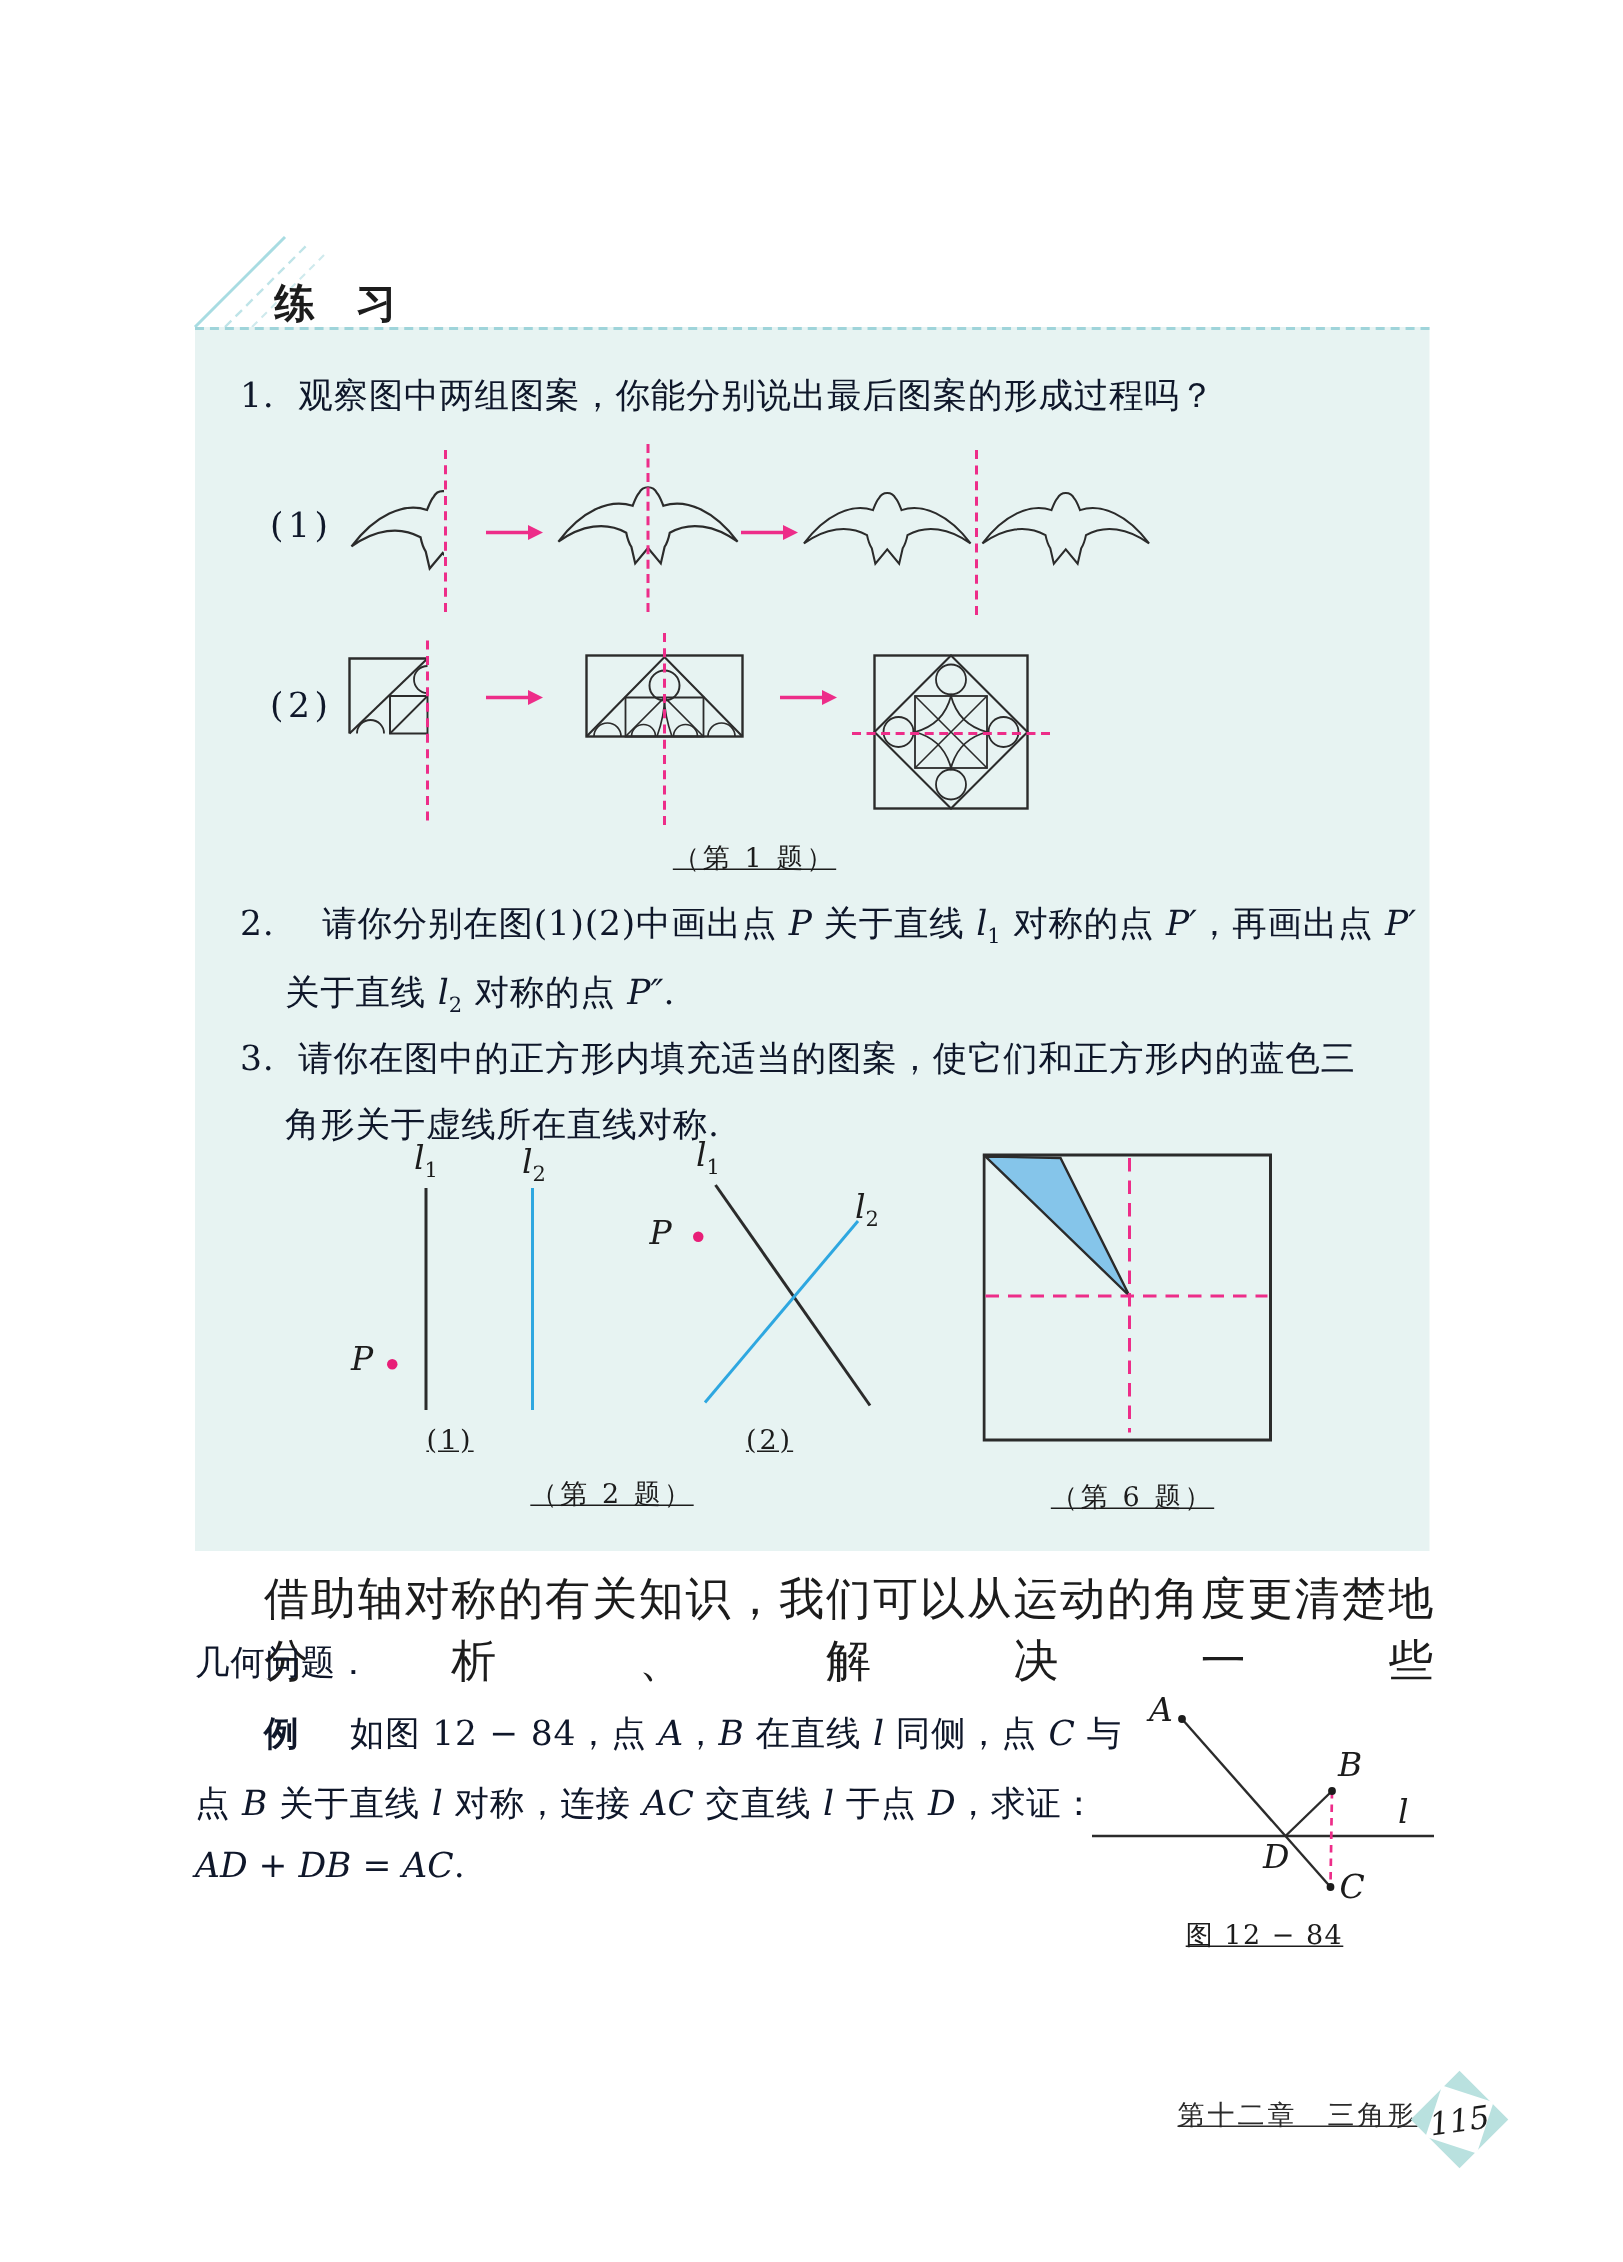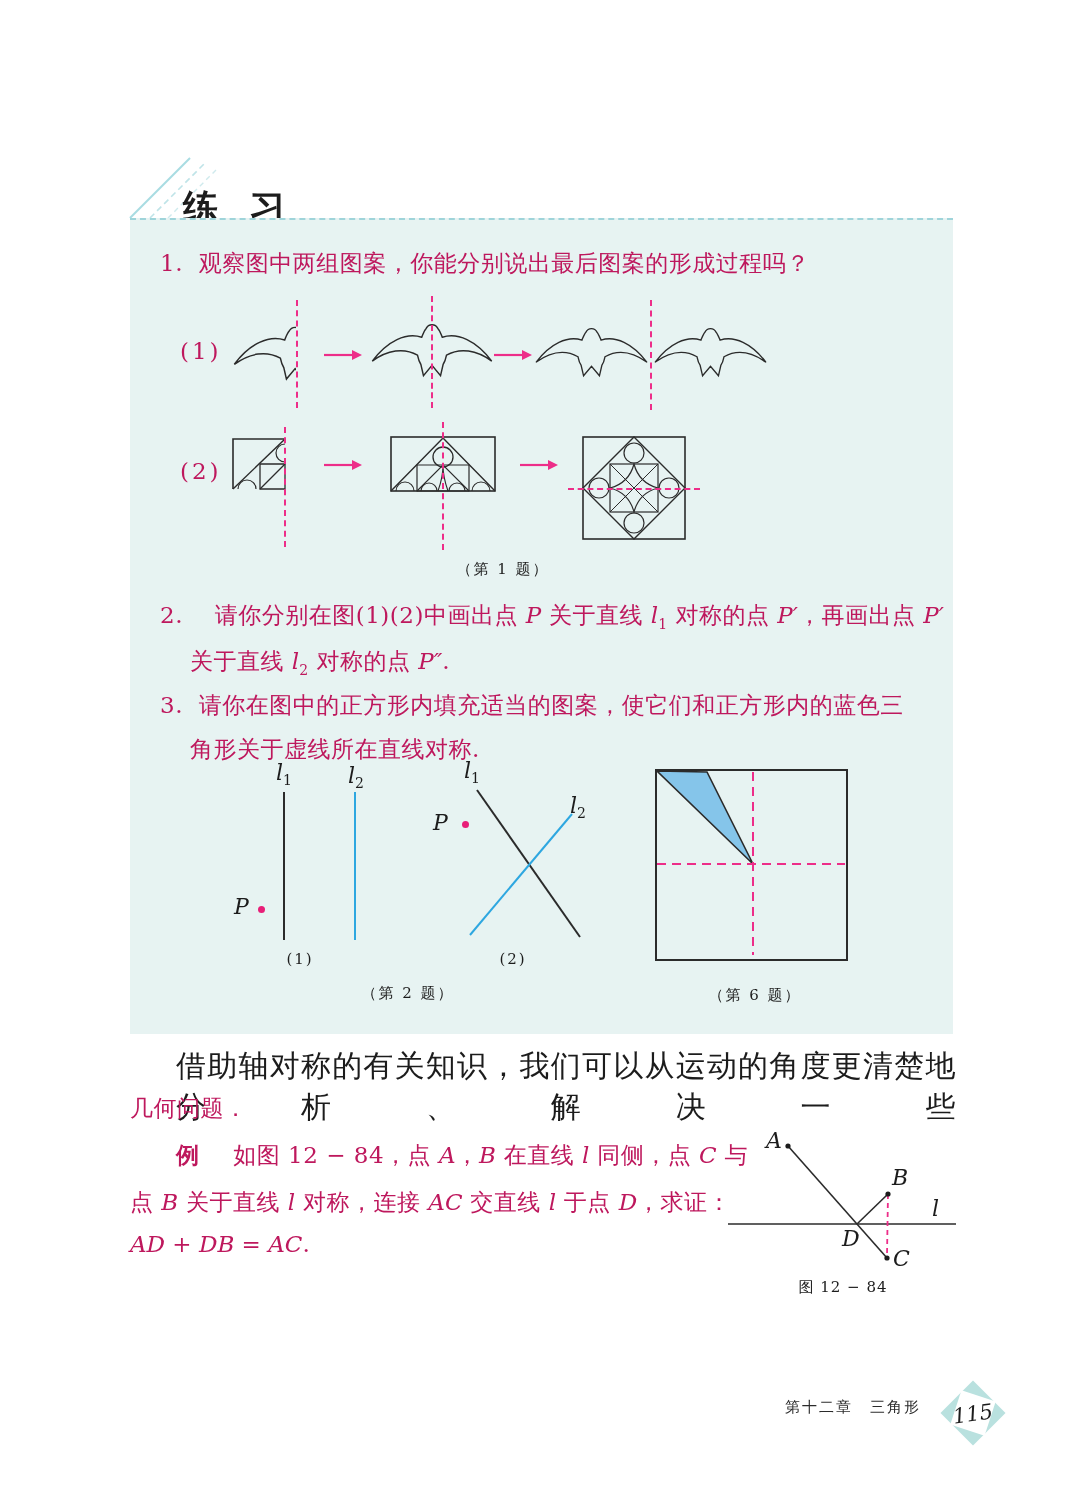--- a/index.html
+++ b/index.html
@@ -1,44 +1,44 @@
 <!DOCTYPE html>
 <html><head>
 <meta charset="utf-8">
 <style>
   html,body{margin:0;padding:0;background:#ffffff;}
   #page{position:relative;width:1082px;height:1508px;background:#ffffff;overflow:hidden;
         font-family:"DejaVu Serif",serif;color:#1c1c1c;}
   .abs{position:absolute;}
-  .cjk{font-family:"DejaVu Serif",serif;font-size:23px;color:#be185d;white-space:nowrap;letter-spacing:0.5px;}
+  .cjk{font-family:"DejaVu Serif",serif;font-size:23px;color:#0f172a;white-space:nowrap;letter-spacing:0.5px;}
   .var{font-family:"DejaVu Serif",serif;font-style:italic;letter-spacing:0;}
   .op{font-style:normal;letter-spacing:0;}
   sub.vs{font-size:14px;font-style:normal;}
   .bold{font-weight:bold;}
-  .cap{font-size:15px;letter-spacing:2px;white-space:nowrap;}
+  .cap{font-size:18px;letter-spacing:2px;white-space:nowrap;text-decoration:underline;}
   .lbl{font-family:"DejaVu Serif",serif;font-style:italic;font-size:22px;white-space:nowrap;}
   .dashv{width:0;border-left:2px dashed #ed2d89;}
   .dashh{height:0;border-top:2px dashed #ed2d89;}
   .dot{width:7px;height:7px;border-radius:50%;background:#e81e78;}
   .center{text-align:center;}
   .jline{font-family:"DejaVu Serif",serif;font-size:30px;color:#1c1c1c;letter-spacing:0.5px;
          text-align:justify;text-align-last:justify;}
 </style>
 </head>
 <body>
 
 <div id="page">
 
   <svg class="abs" style="left:126px;top:150px;" width="100" height="72">
     <line x1="4" y1="68" x2="64" y2="8" stroke="#a8dce2" stroke-width="2"></line>
     <line x1="24" y1="68" x2="78" y2="14" stroke="#bfe4e8" stroke-width="1.6" stroke-dasharray="6 4"></line>
     <line x1="42" y1="68" x2="90" y2="20" stroke="#cfeaed" stroke-width="1.4" stroke-dasharray="5 4"></line>
   </svg>
 
-  <div class="abs bold" style="left:183px;top:184px;font-size:36px;letter-spacing:9px;">练 习</div>
+  <div class="abs bold" style="left:183px;top:184px;font-size:27px;letter-spacing:9px;">练 习</div>
 
   <div class="abs" style="left:130px;top:218px;width:823px;height:814px;background:#e7f3f2;border-top:2px dashed #9fd4da;">
 
     <div class="abs cjk" style="left:30px;top:28px;">
       <span>1.</span>
       <span style="margin-left:8px;">观察图中两组图案，你能分别说出最后图案的形成过程吗？</span>
     </div>
 
     <div class="abs cjk" style="left:50px;top:118px;letter-spacing:3px;">(1)</div>
 

